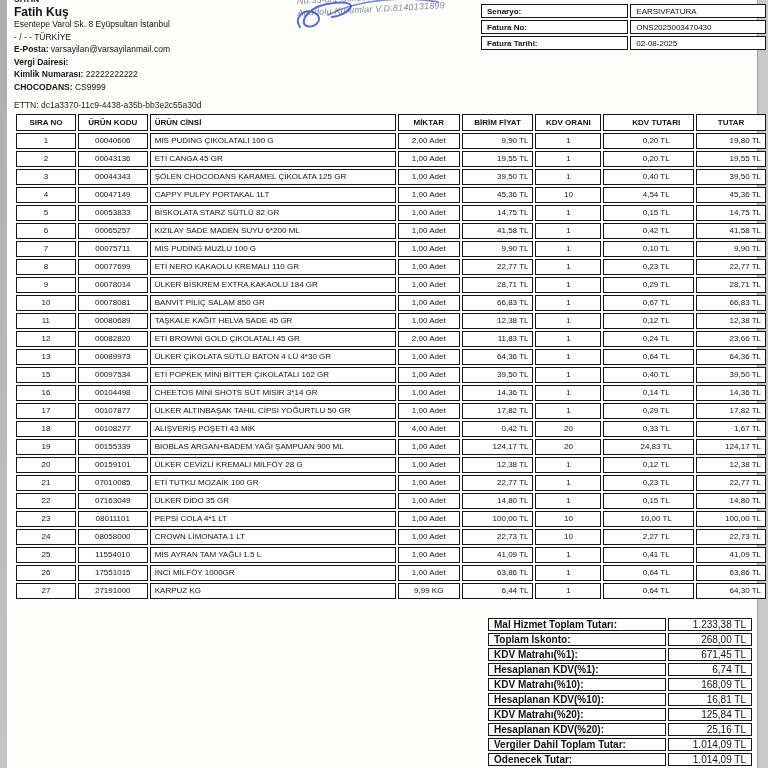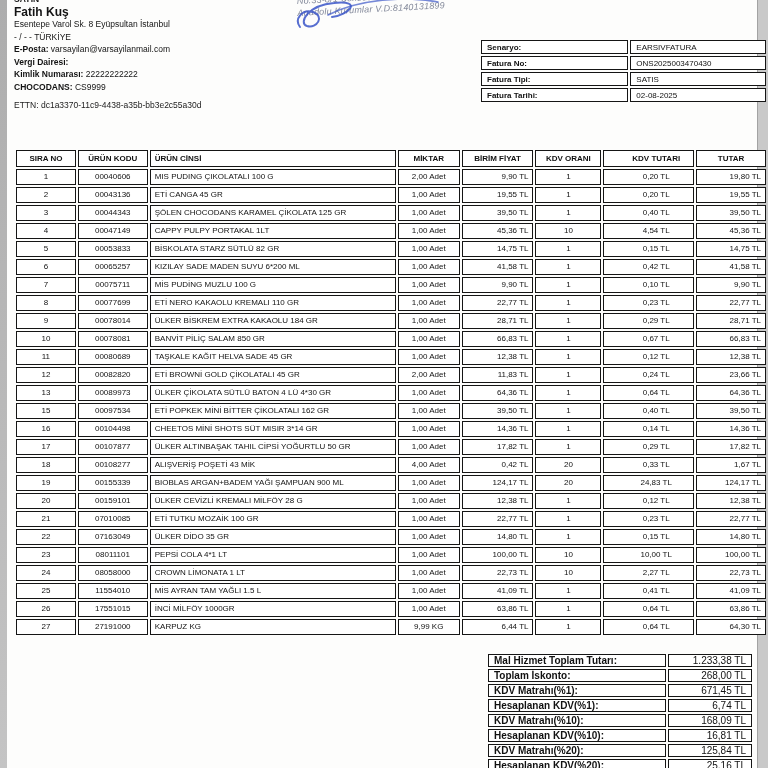--- a/index.html
+++ b/index.html
@@ -18,21 +18,21 @@
   .buyer .salut{font-weight:700;}
   .ettn-line{margin-top:6px;color:#222;}
 
   .stamp{
     position:absolute;left:297px;top:-9px;width:190px;
     font-size:9px;line-height:11.5px;color:#83899a;
     transform:rotate(-3deg);font-style:italic;letter-spacing:.2px;
   }
   .scribble{position:absolute;left:286px;top:-7px;}
 
-  table{border-collapse:separate;border-spacing:2px;margin-top:36px;}
+  table{border-collapse:separate;border-spacing:2px;}
   th,td{border:1px solid #151515;background:#fff;}
 
   .info{position:absolute;left:479px;top:2px;font-size:8px;}
   .info td{height:9px;line-height:9px;padding:1.5px 5px;}
   .info td.label{width:136px;font-weight:700;}
   .info td.value{width:124px;}
 
   .items{position:absolute;left:14px;top:112px;font-size:8px;}
   .items th{height:13px;line-height:10px;padding:1px 4px;font-size:8px;text-align:center;}
   .items td{height:12px;line-height:10px;padding:1px 4px;}
@@ -95,24 +95,20 @@
   <tbody id="info-body">
       <tr>
         <td class="label">Senaryo:</td>
         <td class="value">EARSIVFATURA</td>
       </tr>
       <tr>
         <td class="label">Fatura No:</td>
         <td class="value">ONS2025003470430</td>
       </tr>
       <tr>
-        <td class="label">Fatura Tipi:</td>
-        <td class="value">SATIS</td>
-      </tr>
-      <tr>
         <td class="label">Fatura Tarihi:</td>
         <td class="value">02-08-2025</td>
       </tr>
     </tbody>
 </table>
 
 <table class="items">
   <thead id="items-head">
       <tr>
         <th>SIRA NO</th>

